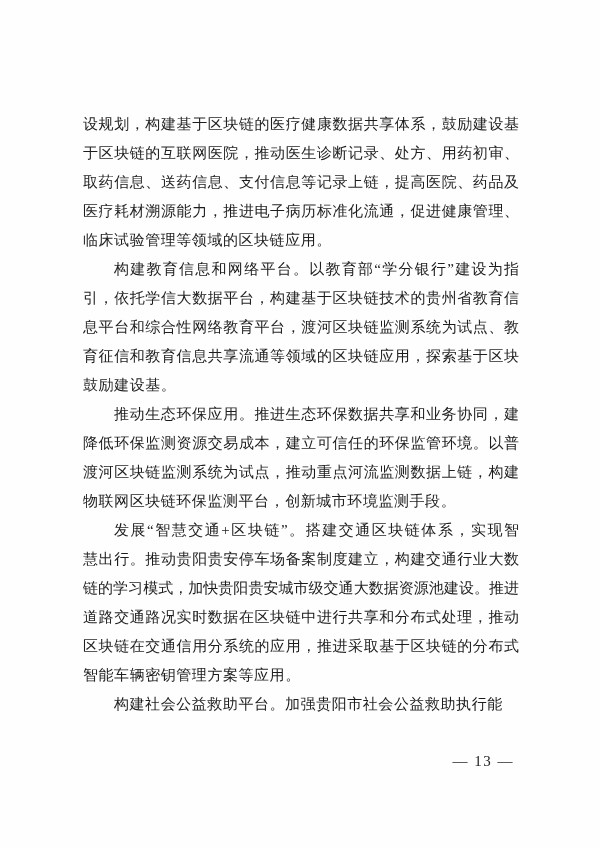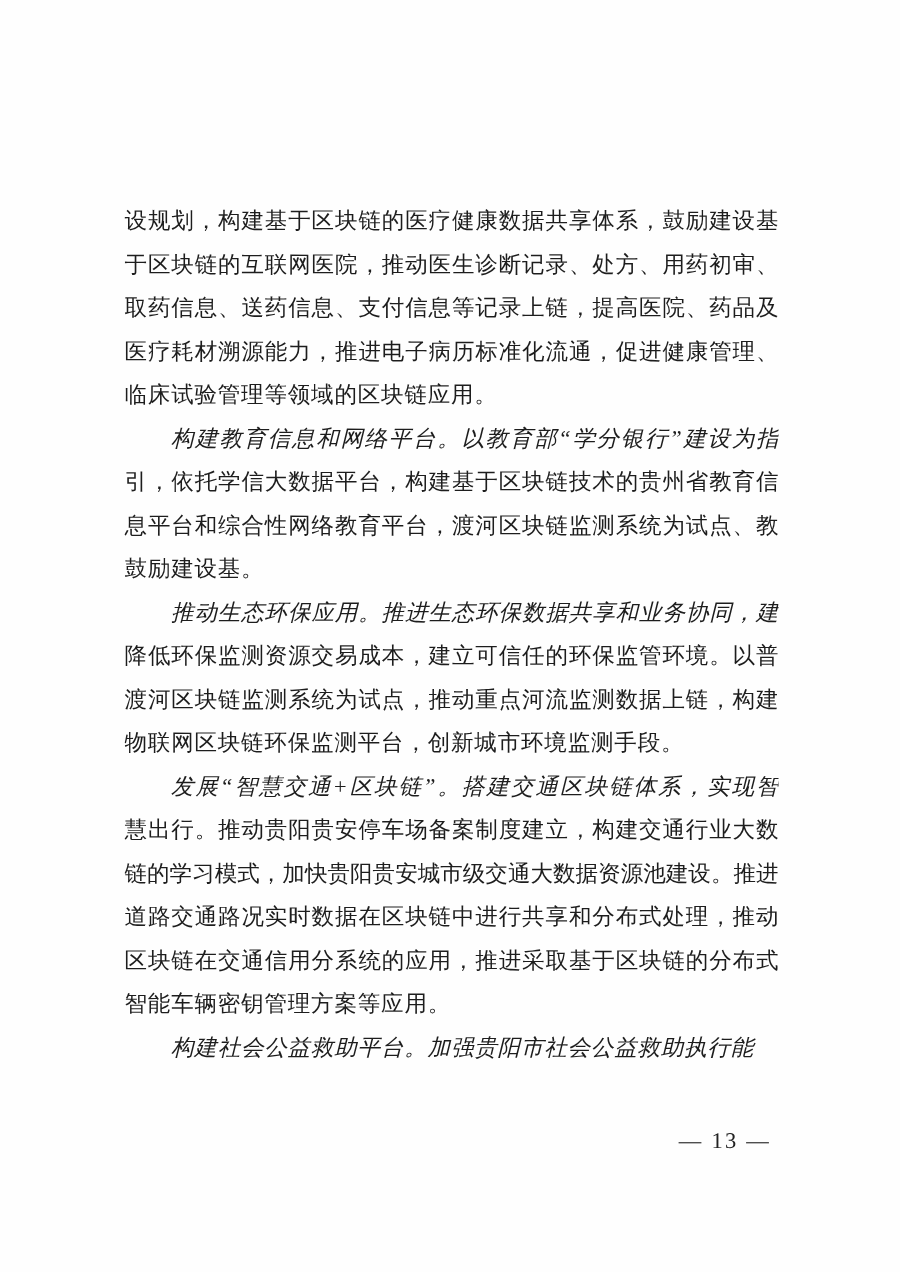--- a/index.html
+++ b/index.html
@@ -14,38 +14,36 @@
     background: #fefefe;
     overflow: hidden;
     font-family: "Liberation Serif", "DejaVu Serif", serif;
     color: #1d1d1d;
   }
   .text-block {
     position: absolute;
     left: 83px;
     top: 110px;
     width: 436px;
-    margin-top: 24px;
   }
   .paragraph {
     margin: 0;
     padding: 0;
   }
   .line {
     height: 29px;
     line-height: 29px;
     font-size: 15px;
     text-align: justify;
     text-align-last: justify;
     -moz-text-align-last: justify;
     overflow: hidden;
   }
   .line.indent {
     text-indent: 31px;
-    font-style: italic;
   }
   .line.last {
     text-align: right;
     text-align-last: left;
     -moz-text-align-last: left;
     letter-spacing: 0.55px;
   }
   .page-number {
     position: absolute;
     top: 752px;
@@ -70,20 +68,21 @@
       <div class="line">于区块链的互联网医院，推动医生诊断记录、处方、用药初审、</div>
       <div class="line">取药信息、送药信息、支付信息等记录上链，提高医院、药品及</div>
       <div class="line">医疗耗材溯源能力，推进电子病历标准化流通，促进健康管理、</div>
       <div class="line last">临床试验管理等领域的区块链应用。</div>
     </div>
 
     <div class="paragraph">
       <div class="line indent">构建教育信息和网络平台。以教育部“学分银行”建设为指</div>
       <div class="line">引，依托学信大数据平台，构建基于区块链技术的贵州省教育信</div>
       <div class="line">息平台和综合性网络教育平台，渡河区块链监测系统为试点、教</div>
+      <div class="line">育征信和教育信息共享流通等领域的区块链应用，探索基于区块</div>
       <div class="line last">鼓励建设基。</div>
     </div>
 
     <div class="paragraph">
       <div class="line indent">推动生态环保应用。推进生态环保数据共享和业务协同，建</div>
       <div class="line">降低环保监测资源交易成本，建立可信任的环保监管环境。以普</div>
       <div class="line">渡河区块链监测系统为试点，推动重点河流监测数据上链，构建</div>
       <div class="line last">物联网区块链环保监测平台，创新城市环境监测手段。</div>
     </div>
 

